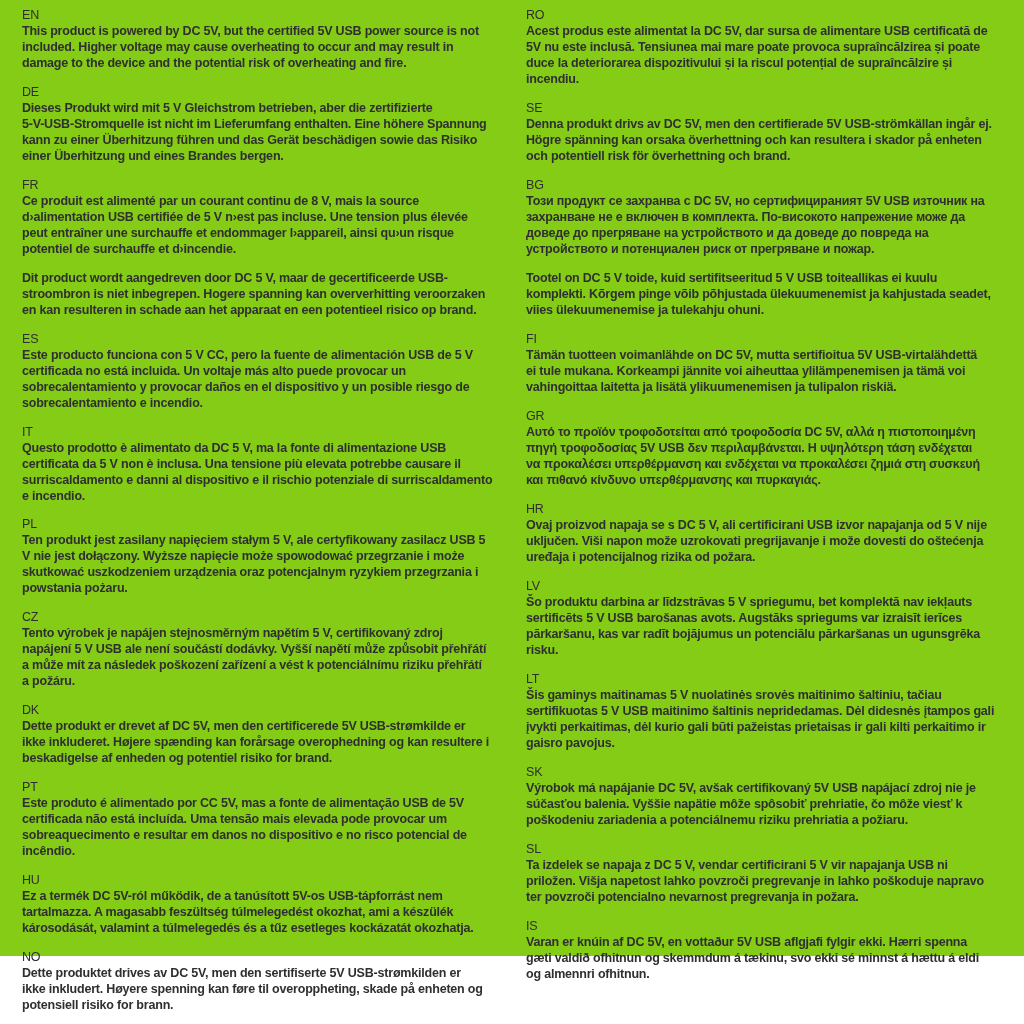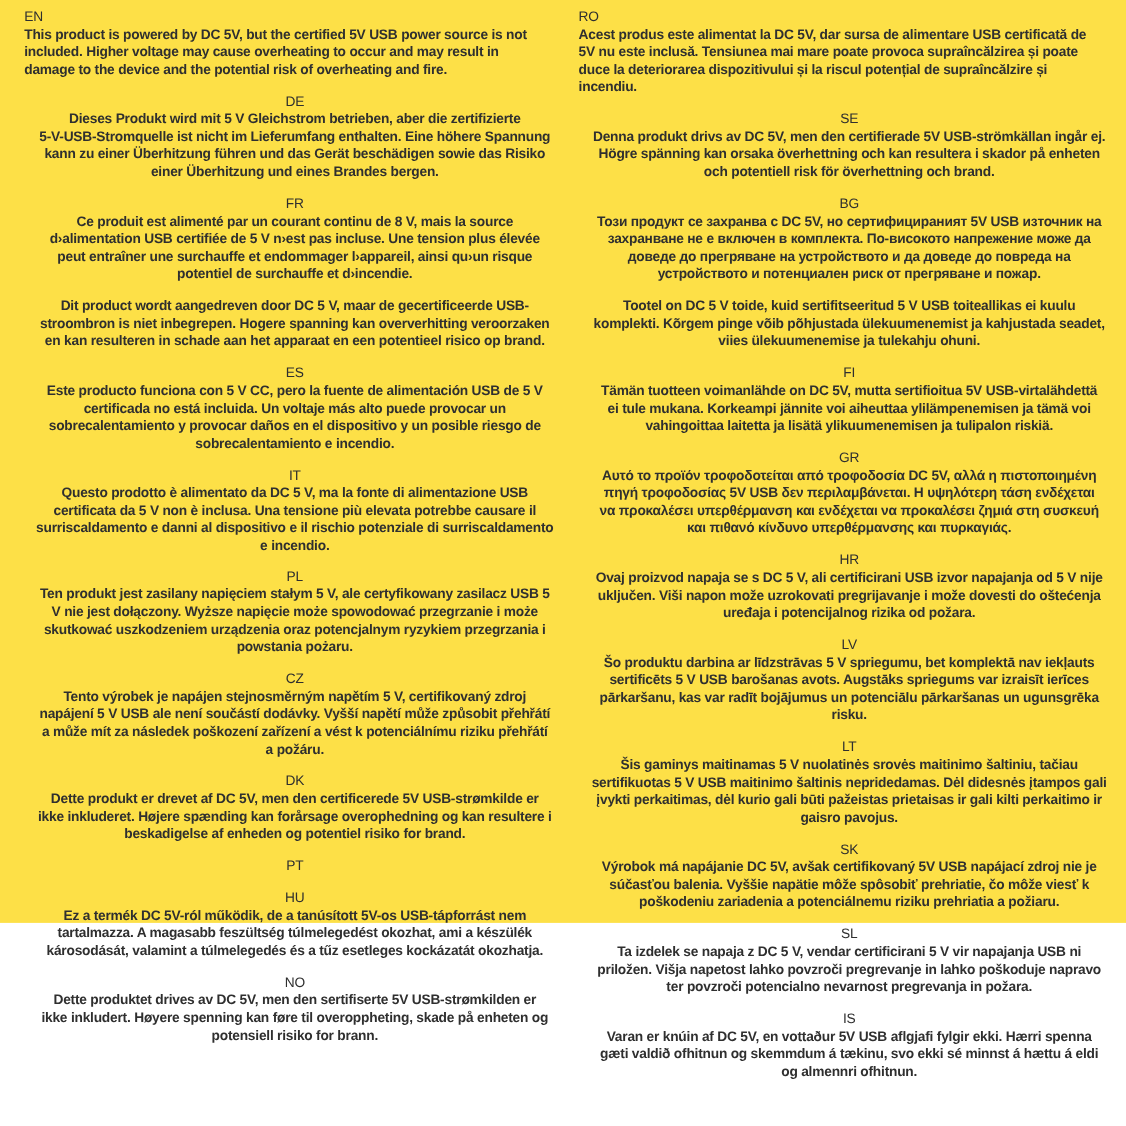--- a/index.html
+++ b/index.html
@@ -10,33 +10,32 @@
   body {
     width: 1024px;
     height: 1024px;
     overflow: hidden;
     font-family: "Liberation Sans", sans-serif;
     color: #2f2f2f;
   }
   .page {
     box-sizing: border-box;
     width: 1024px;
-    height: 839px;
+    height: 956px;
     padding: 7px 6px 0 22px;
     display: flex;
     gap: 12px;
-    background: #fde047;
+    background: #84cc16;
   }
   .col {
     width: 492px;
     flex: 0 0 492px;
   }
   .lang + .lang {
     margin-top: 13px;
-    text-align: center;
   }
   .lang.tight {
     margin-top: 12px;
   }
   .code {
     font-size: 12.5px;
     line-height: 16px;
     letter-spacing: -0.2px;
     font-weight: 400;
   }
@@ -118,20 +117,24 @@
 
     <section class="lang">
       <div class="code">DK</div>
       <div class="body-text">Dette produkt er drevet af DC 5V, men den certificerede 5V USB-strømkilde er
 ikke inkluderet. Højere spænding kan forårsage overophedning og kan resultere i
 beskadigelse af enheden og potentiel risiko for brand.</div>
     </section>
 
     <section class="lang">
       <div class="code">PT</div>
+      <div class="body-text">Este produto é alimentado por CC 5V, mas a fonte de alimentação USB de 5V
+certificada não está incluída. Uma tensão mais elevada pode provocar um
+sobreaquecimento e resultar em danos no dispositivo e no risco potencial de
+incêndio.</div>
     </section>
 
     <section class="lang">
       <div class="code">HU</div>
       <div class="body-text">Ez a termék DC 5V-ról működik, de a tanúsított 5V-os USB-tápforrást nem
 tartalmazza. A magasabb feszültség túlmelegedést okozhat, ami a készülék
 károsodását, valamint a túlmelegedés és a tűz esetleges kockázatát okozhatja.</div>
     </section>
 
     <section class="lang">

